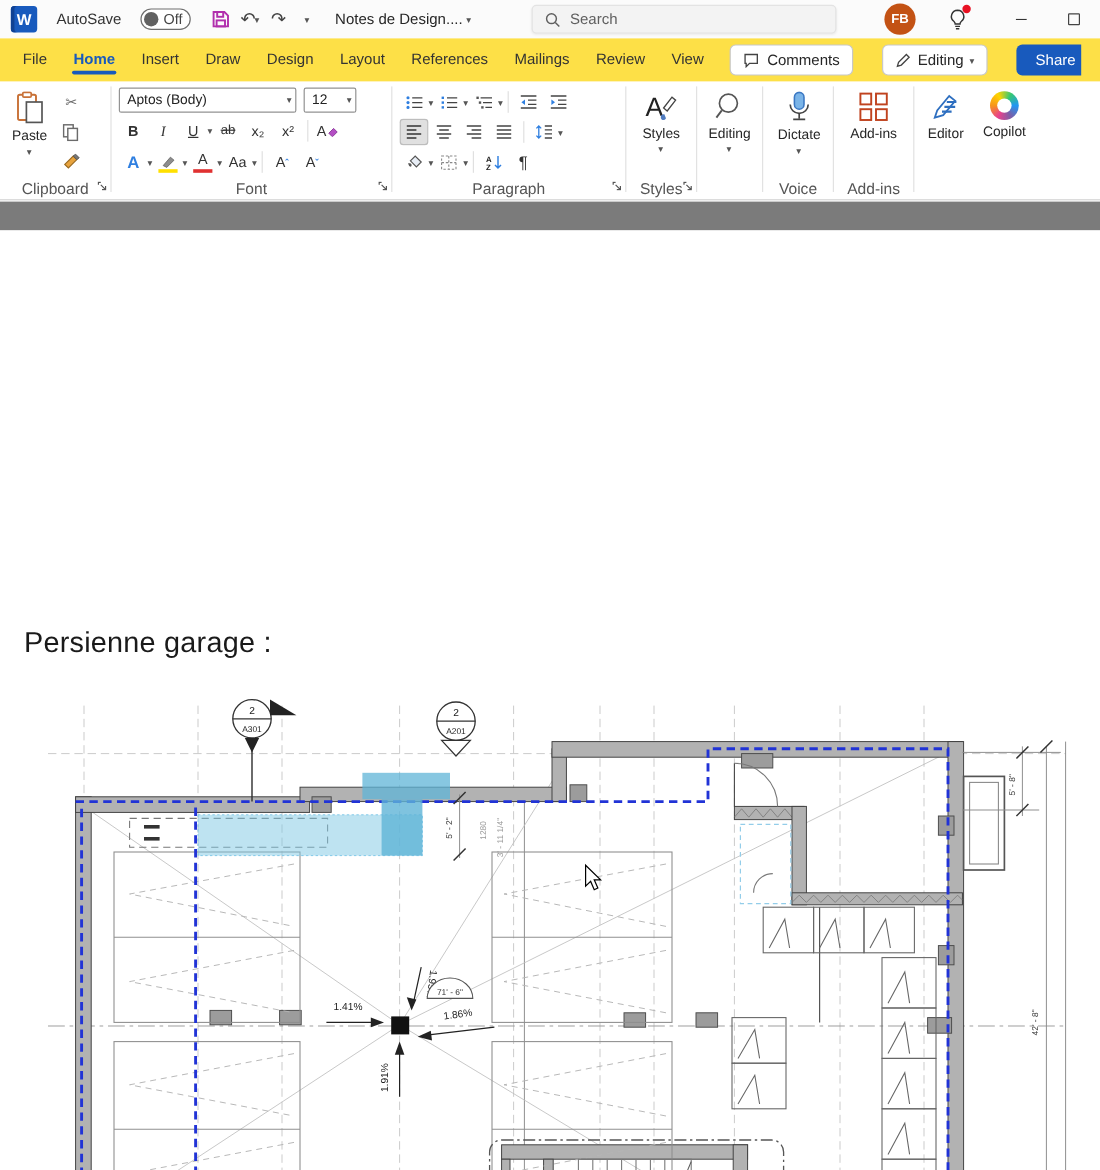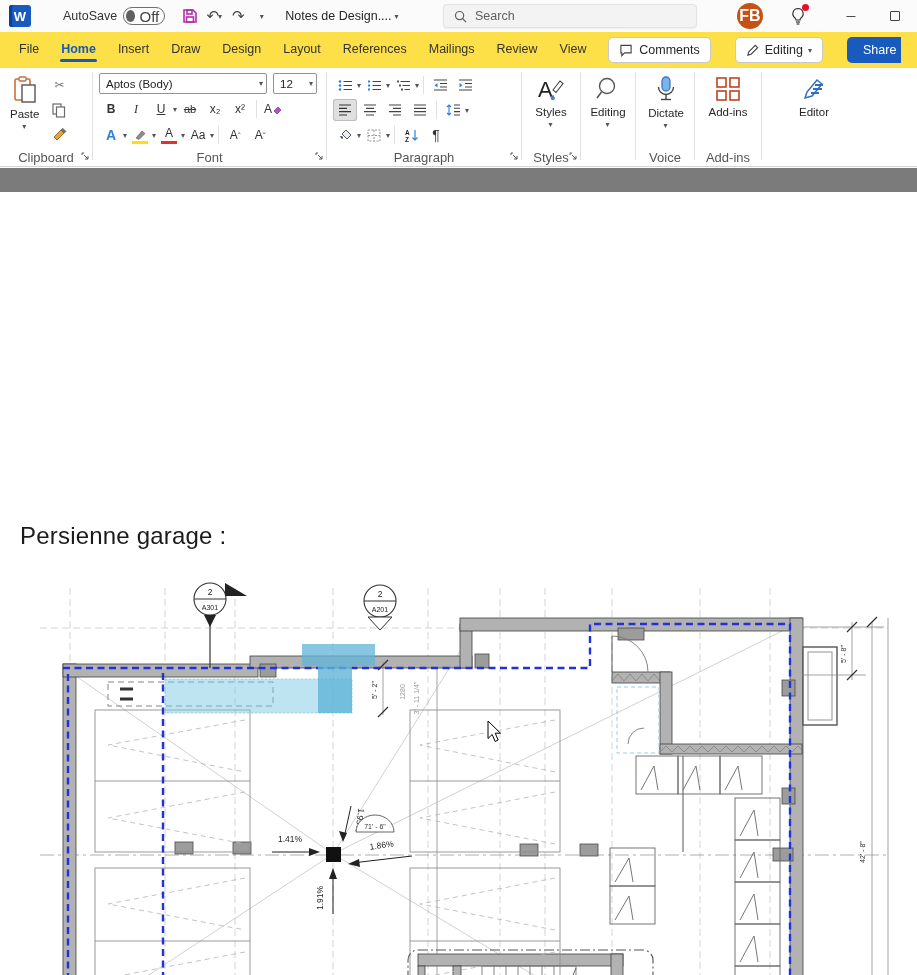--- a/index.html
+++ b/index.html
@@ -5,36 +5,36 @@
   * { margin:0; padding:0; box-sizing:border-box; }
   html,body { width:917px; height:975px; overflow:hidden; background:#fff;
     font-family:"Liberation Sans", sans-serif; -webkit-font-smoothing:antialiased; }
 
   
   .titlebar { position:absolute; left:0; top:0; width:917px; height:32px; background:#fbfbfb;
     display:flex; align-items:center; font-size:12.5px; color:#333; }
   .word-icon { width:22px; height:22px; margin-left:9px; background:#185abd; border-radius:3px;
     color:#fff; font-weight:bold; font-size:13px; display:flex; align-items:center; justify-content:center;
     box-shadow:inset 3px 0 0 #0f4193; }
-  .autosave { margin-left:32px; display:flex; align-items:center; gap:6px; }
+  .autosave { margin-left:16px; display:flex; align-items:center; gap:16px; }
   .toggle { width:42px; height:18px; border:1px solid #6e6e6e; border-radius:9px; display:flex;
     align-items:center; padding:0 5px 0 2px; gap:4px; background:#fff; }
   .knob { width:12px; height:12px; border-radius:50%; background:#616161; }
-  .toggle-label { font-size:15px; color:#444; }
+  .toggle-label { font-size:12px; color:#444; }
   .qat { display:flex; align-items:center; margin-left:14px; gap:2px; }
   .qat-btn { min-width:22px; height:24px; display:flex; align-items:center; justify-content:center;
     font-size:15px; color:#444; border-radius:3px; }
   .chev { font-size:8px; color:#555; margin-left:-1px; }
   .save-glyph { stroke:#b12fad; fill:none; stroke-width:1.6; }
   .doc-title { margin-left:12px; display:flex; align-items:center; gap:4px; font-size:12.5px; color:#262626; }
   .searchbox { position:absolute; left:443px; top:4px; width:254px; height:24px; background:#f3f3f3;
     border:1px solid #e3e3e3; border-radius:4px; display:flex; align-items:center; gap:8px; padding-left:10px;
     color:#5f5f5f; font-size:12.5px; box-shadow:0 1px 2px rgba(0,0,0,.06); }
   .tb-right { position:absolute; right:0; top:0; height:32px; display:flex; align-items:center; gap:0; }
-  .avatar { width:26px; height:26px; border-radius:50%; background:#c35214; color:#fff; font-size:16px;
+  .avatar { width:26px; height:26px; border-radius:50%; background:#c35214; color:#fff; font-size:11px;
     font-weight:bold; display:flex; align-items:center; justify-content:center; margin-right:22px; }
   .bulb-wrap { position:relative; width:26px; height:26px; display:flex; align-items:center; justify-content:center; margin-right:18px; }
   .reddot { position:absolute; top:1px; right:2px; width:7px; height:7px; border-radius:50%; background:#e81123; }
   .wbtn { width:44px; height:32px; display:flex; align-items:center; justify-content:center; color:#333; }
   .maxi { width:10px; height:10px; border:1.2px solid #444; border-radius:1px; }
 
   
   .tabsrow { position:absolute; left:0; top:32px; width:917px; height:36px; background:#fde047;
     display:flex; align-items:center; font-size:12.5px; color:#333; }
   .tab { padding:6px 11px 8px; position:relative; cursor:default; }
@@ -216,21 +216,21 @@
       <svg width="8" height="8" viewBox="0 0 8 8">
           <path d="M1,3 V1 H3 M3,3 L7,7 M7,4 V7 H4" fill="none" stroke="#555" stroke-width="1"></path>
         </svg>
     </span>
   </div>
   <div class="group-divider"></div>
 
   <div class="group" style="width:233px">
     <div class="gbody" style="flex-direction:column; gap:4px; padding:5px 6px 16px;">
       <div class="frow">
-        <span class="combo" style="width:168px">
+        <span class="combo" style="width:148px">
           <span>Aptos (Body)</span>
             <span class="chev">▾</span>
         </span>
         <span class="combo" style="width:44px; margin-left:5px">
           <span>12</span>
             <span class="chev">▾</span>
         </span>
       </div>
       <div class="frow">
         <span class="sml" style="font-weight:bold">B</span>
@@ -463,20 +463,28 @@
   <div class="group-divider"></div>
 
   <div class="group" style="width:104px">
     <div class="gbody" style="justify-content:center; gap:4px">
       <div class="bigbtn">
         <svg width="26" height="26" viewBox="0 0 26 26">
           <path d="M4,22 l2-6 10-12 5,4 -10,12 z" fill="#fff" stroke="#2e6fc0" stroke-width="1.5"></path>
           <path d="M14,9 h8 M12,13 h9 M10,17 h8" stroke="#2e6fc0" stroke-width="1.8"></path>
         </svg>
         <span class="blabel">Editor</span>
+      </div>
+      <div class="bigbtn">
+        <span style="width:24px;height:24px;border-radius:50%;
+          background:conic-gradient(from 210deg,#e8418c,#f7941d,#ffd400,#37c871,#2196f3,#7b5ea7,#e8418c);
+          display:inline-block; position:relative;">
+          <span style="position:absolute;left:6px;top:6px;width:12px;height:12px;border-radius:50%;background:#fff"></span>
+        </span>
+        <span class="blabel">Copilot</span>
       </div>
     </div>
   </div>
 </div>
 
 <div class="grayband"></div>
 
 <div class="page">
   <div class="heading">Persienne garage :</div>
 

